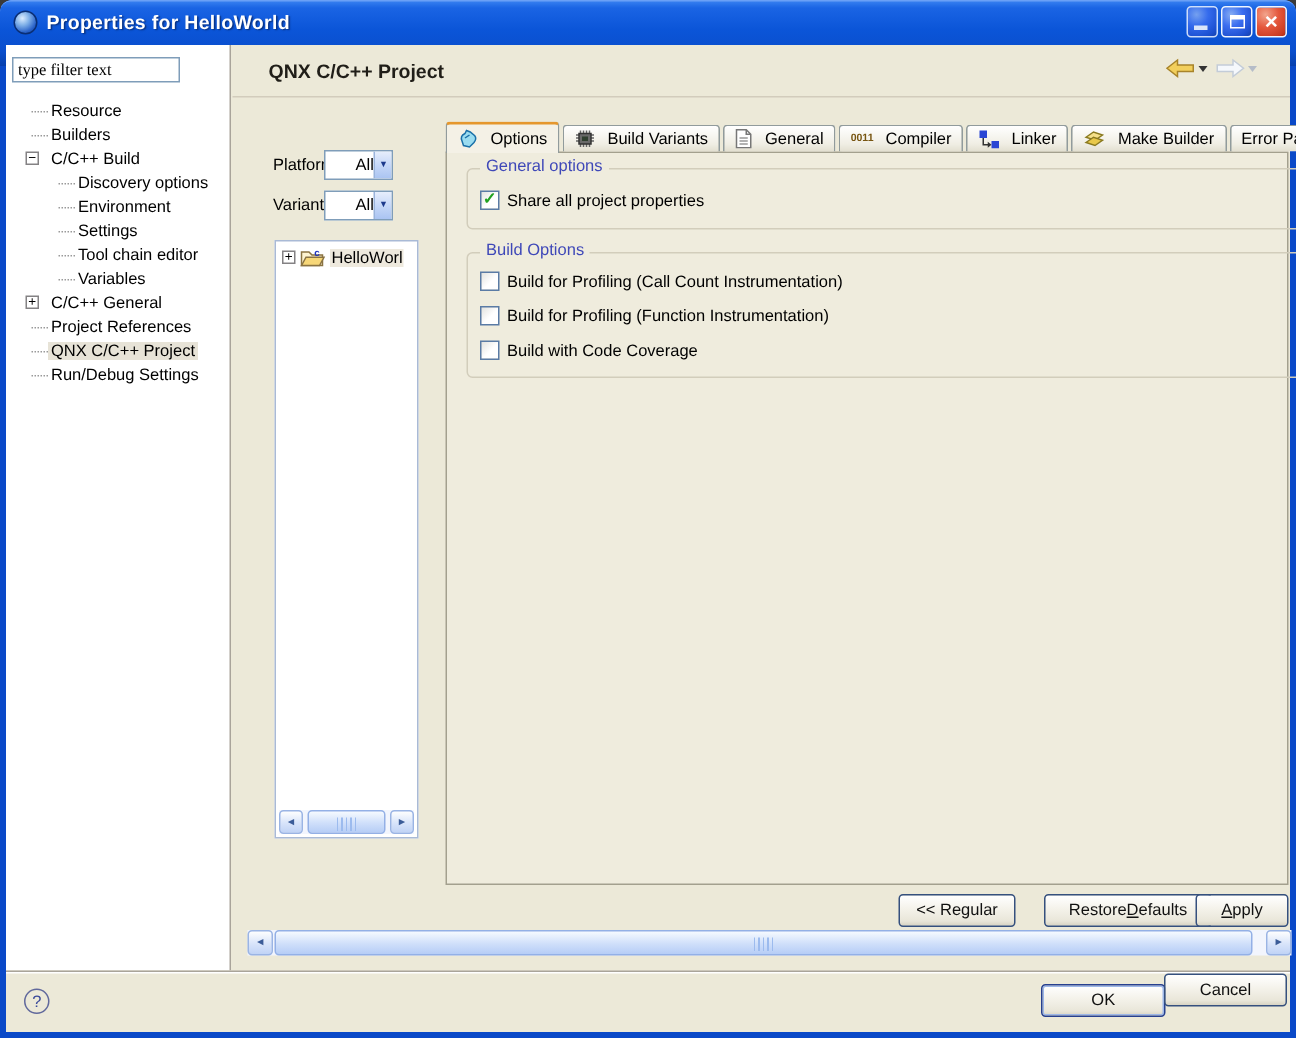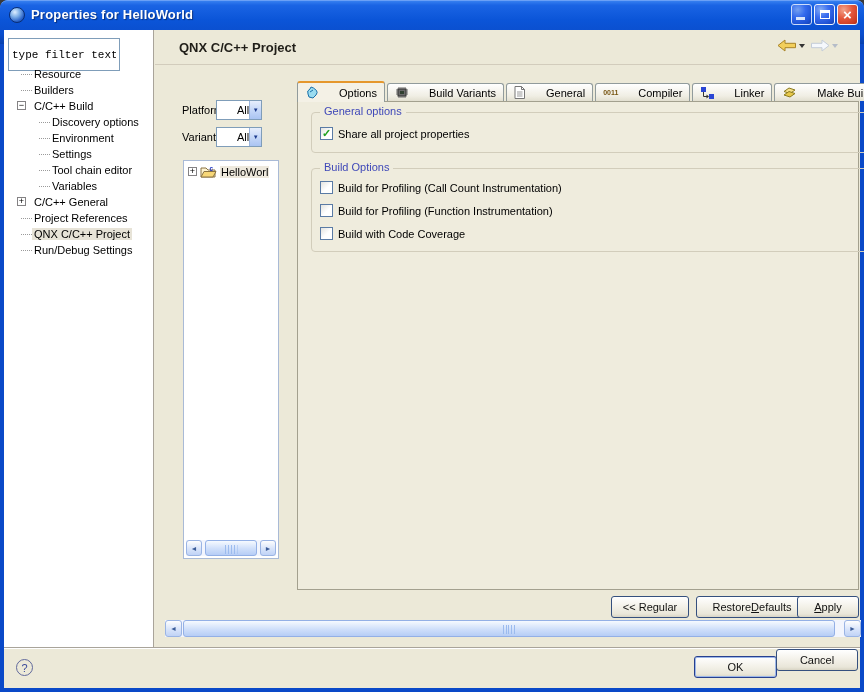--- a/index.html
+++ b/index.html
@@ -36,22 +36,22 @@
   .glyph-min{ position:absolute; left:4px; bottom:4px; width:9px; height:3px; background:#fff; }
   .glyph-max{ width:10px; height:9px; border:1px solid #fff; border-top:3px solid #fff; }
   .glyph-close{ color:#fff; font-size:15px; font-weight:bold; line-height:1; margin-top:-1px; }
 
   
   .bodyarea{ position:absolute; left:4px; right:4px; top:30px; bottom:4px; background:#ece9d8; }
 
   
   .sidebar{ position:absolute; left:0; top:0; width:150px; bottom:41px; background:#fff; border-right:1px solid #a9a49a; }
   .filter-input{
-    position:absolute; left:4px; top:8px; width:112px; height:33px;
-    border:1px solid #7f9db9; font-family:Liberation Mono, monospace; font-size:11px; padding:1px 3px; color:#000;
+    position:absolute; left:4px; top:8px; width:112px; height:17px;
+    border:1px solid #7f9db9; font-family:Liberation Serif, serif; font-size:11px; padding:1px 3px; color:#000;
   }
   .tree{ position:absolute; left:0; right:0; top:36px; }
   .trow{ position:relative; height:16px; display:flex; align-items:center; padding-left:30px; font-size:11px; white-space:nowrap; cursor:default; }
   .trow.child{ padding-left:48px; }
   .trow::before{ content:""; position:absolute; left:17px; top:8px; width:11px; border-top:1px dotted #9a9a9a; }
   .trow.child::before{ left:35px; }
   .trow.hasexp::before{ display:none; }
   .expander{
     position:absolute; left:13px; top:3px; width:9px; height:9px; background:#fff;
     border:1px solid #848284; font-size:9px; line-height:7px; text-align:center; color:#000;
@@ -101,21 +101,21 @@
   .projscroll{ left:2px; right:2px; bottom:2px; height:16px; }
   .projscroll .sb-arrow{ width:16px; height:16px; }
   .projscroll .sb-thumb{ left:19px; width:52px; height:16px; }
   .mainscroll{ left:10px; top:590px; width:696px; }
   .mainscroll .sb-thumb{ left:18px; width:652px; }
 
   
   .tabfolder{ position:absolute; left:142px; top:50px; width:562px; height:510px; }
   .tabs{ position:absolute; left:0; top:0; height:21px; display:flex; align-items:flex-end; gap:2px; z-index:2; }
   .tab{
-    height:18px; padding:0 7px; display:flex; align-items:center; gap:20px;
+    height:18px; padding:0 7px; display:flex; align-items:center; gap:8px;
     background:linear-gradient(180deg,#ffffff,#f0eee4 70%,#e2dfd0);
     border:1px solid #919b9c; border-bottom:none; border-radius:3px 3px 0 0;
     font-size:11px; white-space:nowrap; cursor:default;
   }
   .tab.active{
     height:21px; margin-bottom:-1px; background:#f4f1e6;
     border-top:2px solid #e5972d; z-index:3; font-weight:normal;
   }
   .tabpanel{ position:absolute; left:0; top:21px; right:0; bottom:0; border:1px solid #a3a08e; background:#efecdd; }
 
@@ -131,21 +131,21 @@
   }
   .cbmark{ color:#21a121; font-size:11px; font-weight:bold; line-height:1; margin-top:-1px; }
 
   
   .xpbtn{
     position:absolute; height:22px; border:1px solid #35507e; border-radius:3px;
     background:linear-gradient(180deg,#ffffff,#f4f2ea 45%,#e9e6d9 85%,#d8d4c4);
     font-family:"Liberation Sans",sans-serif; font-size:11px; color:#111;
     display:flex; align-items:center; justify-content:center; cursor:default;
   }
-  .btn-regular{ left:456px; top:566px; width:78px; }
+  .btn-regular{ left:444px; top:566px; width:78px; }
   .btn-restore{ left:541px; top:566px; width:112px; }
   .btn-apply{ left:642px; top:566px; width:62px; }
 
   
   .footer{
     position:absolute; left:0; right:0; bottom:0; height:41px; background:#ece9d8;
     border-top:1px solid #a9a49a; box-shadow:inset 0 1px 0 #ffffff;
   }
   .help{
     position:absolute; left:12px; top:11px; width:17px; height:17px; border:1px solid #61699c; border-radius:50%;

